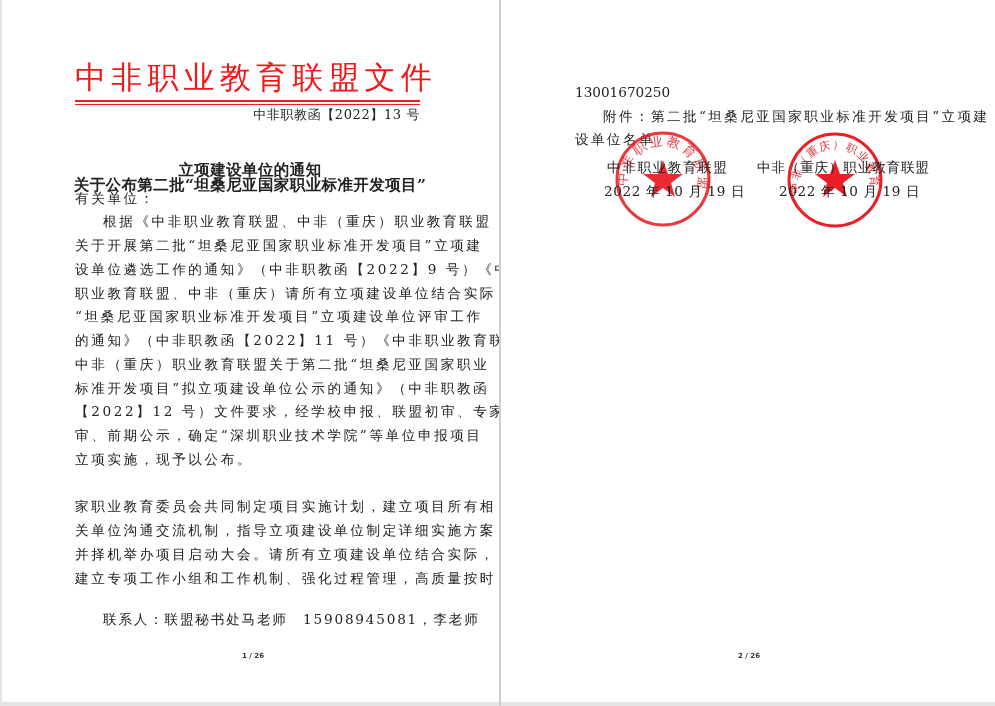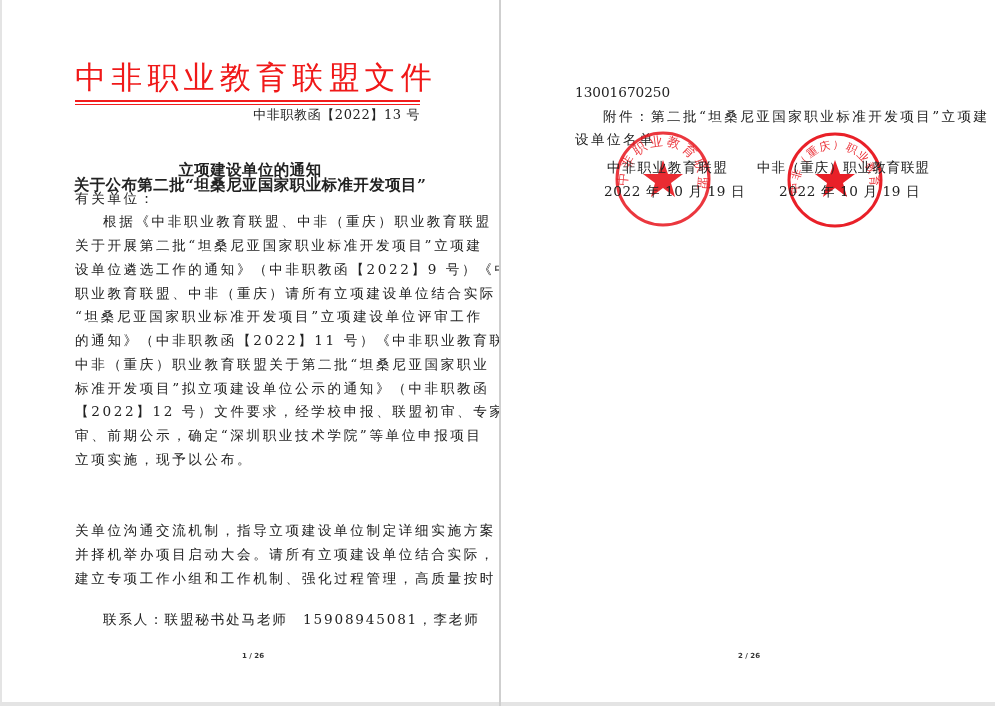--- a/index.html
+++ b/index.html
@@ -74,20 +74,21 @@
   <div class="body-line" style="top:236px;">关于开展第二批“坦桑尼亚国家职业标准开发项目”立项建</div>
   <div class="body-line" style="top:260px;">设单位遴选工作的通知》（中非职教函【2022】9 号）《中非</div>
   <div class="body-line" style="top:284px;">职业教育联盟、中非（重庆）请所有立项建设单位结合实际</div>
   <div class="body-line" style="top:307px;">“坦桑尼亚国家职业标准开发项目”立项建设单位评审工作</div>
   <div class="body-line" style="top:331px;">的通知》（中非职教函【2022】11 号）《中非职业教育联盟、</div>
   <div class="body-line" style="top:355px;">中非（重庆）职业教育联盟关于第二批“坦桑尼亚国家职业</div>
   <div class="body-line" style="top:379px;">标准开发项目”拟立项建设单位公示的通知》（中非职教函</div>
   <div class="body-line" style="top:402px;">【2022】12 号）文件要求，经学校申报、联盟初审、专家评</div>
   <div class="body-line" style="top:426px;">审、前期公示，确定“深圳职业技术学院”等单位申报项目</div>
   <div class="body-line" style="top:450px;">立项实施，现予以公布。</div>
+  <div class="body-line" style="top:497px;">家职业教育委员会共同制定项目实施计划，建立项目所有相</div>
   <div class="body-line" style="top:521px;">关单位沟通交流机制，指导立项建设单位制定详细实施方案，</div>
   <div class="body-line" style="top:545px;">并择机举办项目启动大会。请所有立项建设单位结合实际，</div>
   <div class="body-line" style="top:569px;">建立专项工作小组和工作机制、强化过程管理，高质量按时</div>
   <div class="body-line indent" style="top:610px;letter-spacing:1.8px;">联系人：联盟秘书处马老师　15908945081，李老师</div>
 
   <div class="page-num" style="left:242px;">1 / 26</div>
 
   <div class="divider"></div>
 
   <div class="page page-right"></div>

